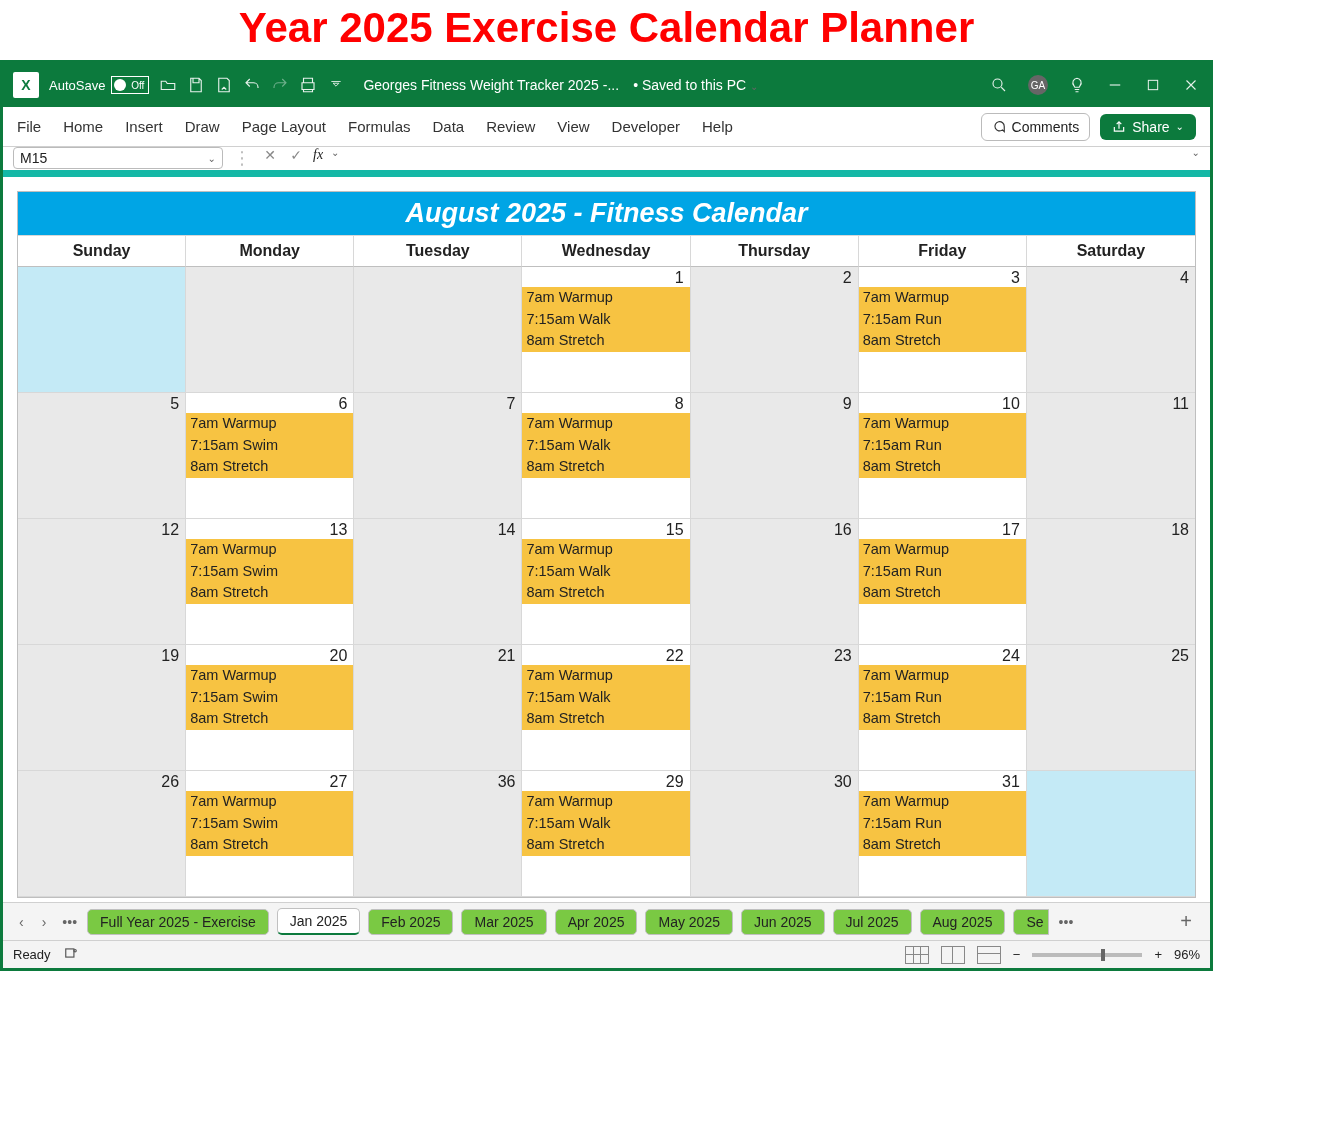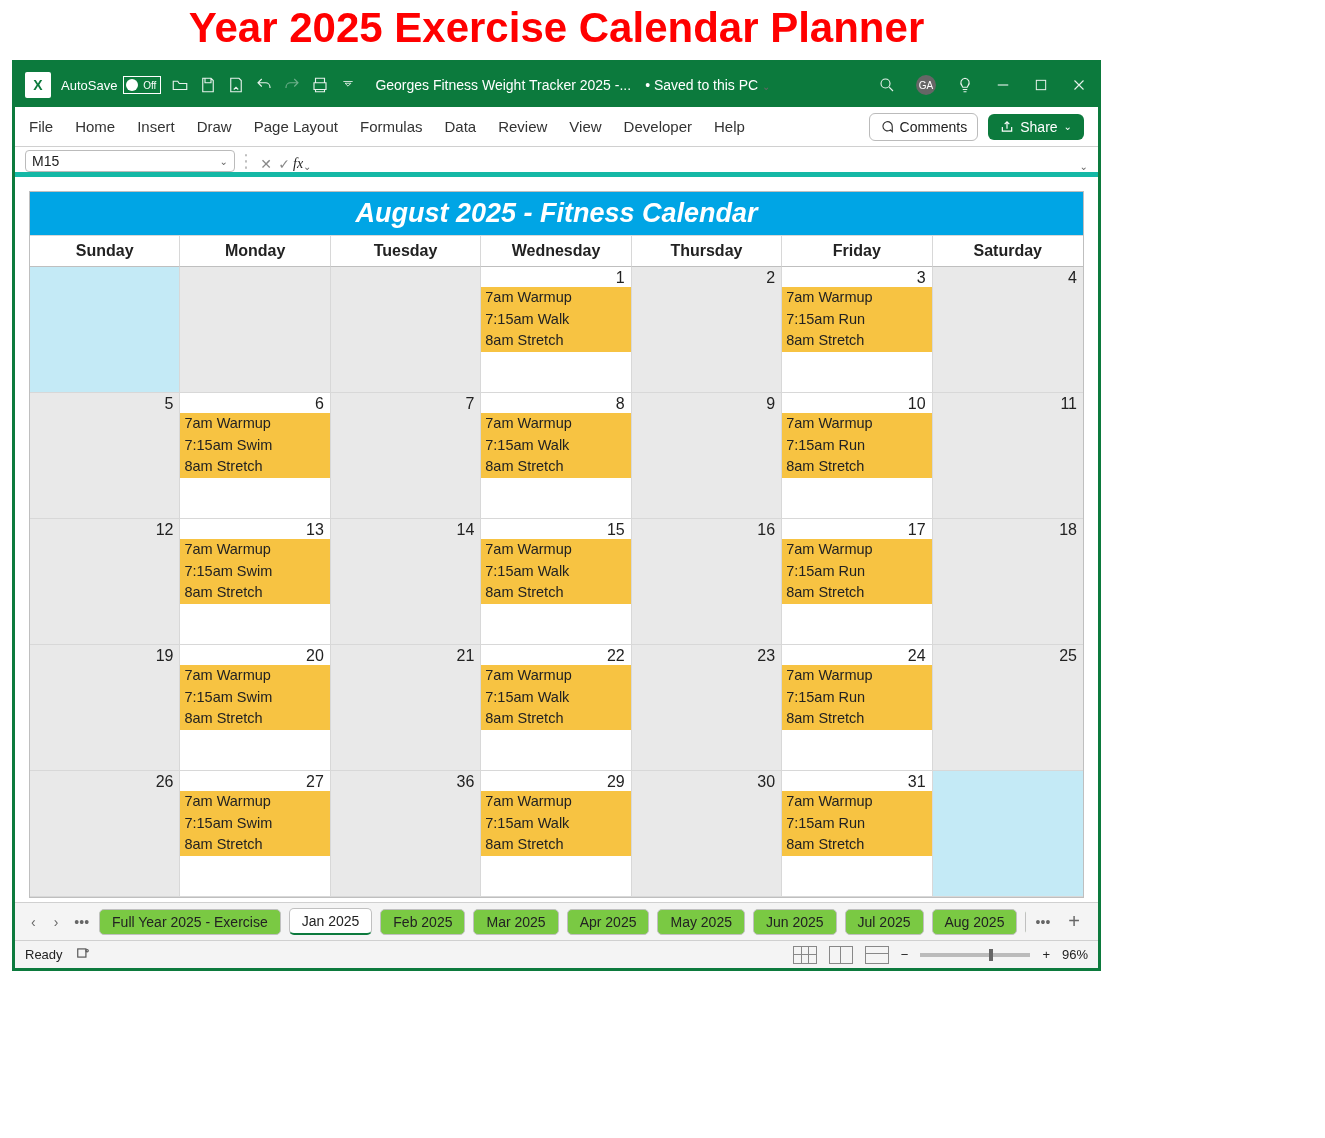--- a/index.html
+++ b/index.html
@@ -1,17 +1,17 @@
 <!DOCTYPE html>
 <html><head>
 <meta charset="utf-8">
 <style>
   * { box-sizing: border-box; }
   html,body { margin:0; padding:0; font-family: "Segoe UI", Arial, sans-serif; background:#fff; color:#222; }
-  .page { width:1101px;padding-left:12px; }
+  .page { width:1213px; }
   .main-title { text-align:center; color:#ff0000; font-weight:bold; font-size:42px; padding:4px 0 8px; }
   .excel-window { border:3px solid #0c7a3d; position:relative; }
   
   .titlebar { background:#0c7a3d; height:44px; display:flex; align-items:center; color:#fff; padding:0 10px; font-size:14px; }
   .tb-left { display:flex; align-items:center; gap:10px; }
   .tb-mid { flex:1; display:flex; align-items:center; gap:14px; margin-left:18px; white-space:nowrap; overflow:hidden; }
   .tb-right { display:flex; align-items:center; gap:20px; }
   .excel-glyph { width:26px; height:26px; background:#fff; border-radius:2px; display:flex; align-items:center; justify-content:center; color:#0c7a3d; font-weight:bold; font-size:14px; position:relative;}
   .autosave { display:flex; align-items:center; gap:6px; font-size:13px;}
   .toggle { width:38px; height:18px; border:1px solid #fff; border-radius:0; display:flex; align-items:center; background:transparent; position:relative; color:#fff; font-size:10px; justify-content:flex-end; padding-right:4px;}
@@ -21,21 +21,21 @@
   .avatar { width:20px; height:20px; border-radius:50%; background:#666; display:flex; align-items:center; justify-content:center; font-size:10px;}
   
   .ribbon { background:#fff; border-bottom:1px solid #d0d0d0; height:40px; display:flex; align-items:center; padding:0 14px; font-size:15px; }
   .ribbon .tabs { display:flex; gap:22px; }
   .ribbon .tab { color:#333; cursor:pointer; }
   .ribbon .spacer { flex:1; }
   .ribbon .btn-outline { border:1px solid #bbb; border-radius:6px; padding:5px 10px; display:flex; align-items:center; gap:6px; font-size:14px; }
   .ribbon .btn-share { background:#0c7a3d; color:#fff; border-radius:6px; padding:5px 12px; margin-left:10px; display:flex; align-items:center; gap:6px; font-size:14px;}
   .ribbon .btn-share svg{stroke:#fff;}
   
-  .fx-row { display:flex; align-items:flex-end; border-bottom:5px solid #14b8a6; height:30px; padding:0 10px; font-size:14px; gap:0; background:#fff;}
+  .fx-row { display:flex; align-items:flex-start; border-bottom:7px solid #14b8a6; height:30px; padding:0 10px; font-size:14px; gap:8px; background:#fff;}
   .name-box { border:1px solid #bbb; border-radius:4px; height:22px; width:210px; display:flex; align-items:center; justify-content:space-between; padding:0 6px; }
   .chev { font-size:10px; color:#666;}
   .fx-sep { color:#bbb; font-size:18px; padding:0 2px; }
   .fx-btn { width:18px; text-align:center; color:#888; }
   .fx-label{ font-style:italic; font-family:'Times New Roman',serif; font-size:14px;}
   .fx-input { flex:1; border:none; height:22px; }
   
   .sheet { background:#fff; padding:14px 14px 4px 14px; }
   .cal { border:1px solid #bfbfbf; }
   .cal-title { background:#00a5e5; color:#fff; text-align:center; font-weight:bold; font-style:italic; font-size:27px; padding:6px 0; font-family:"Segoe UI", Arial, sans-serif; }

